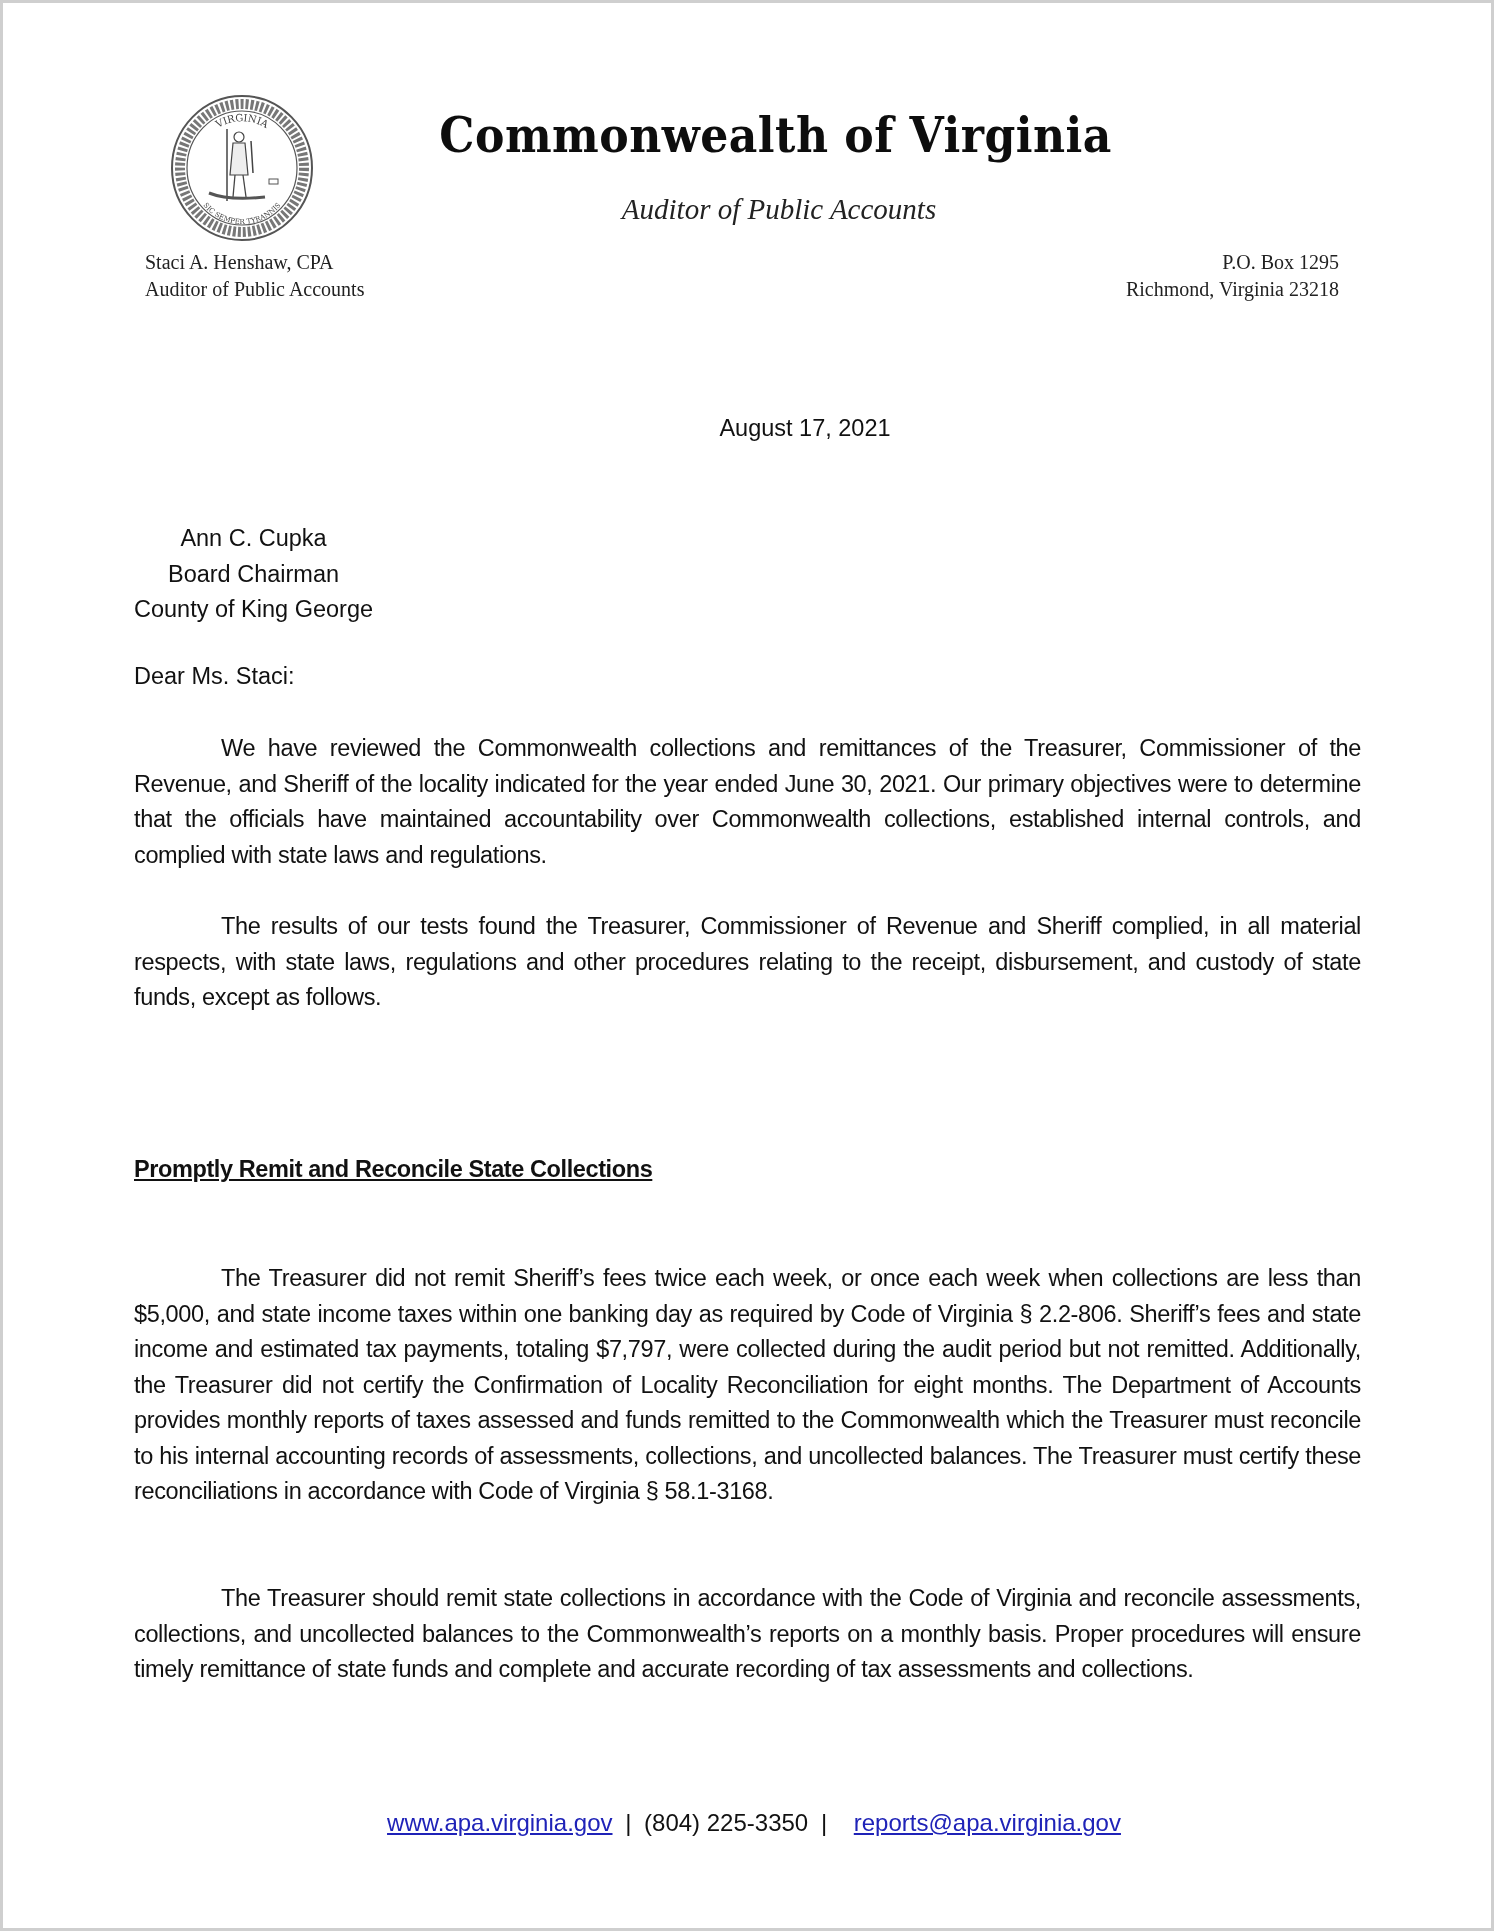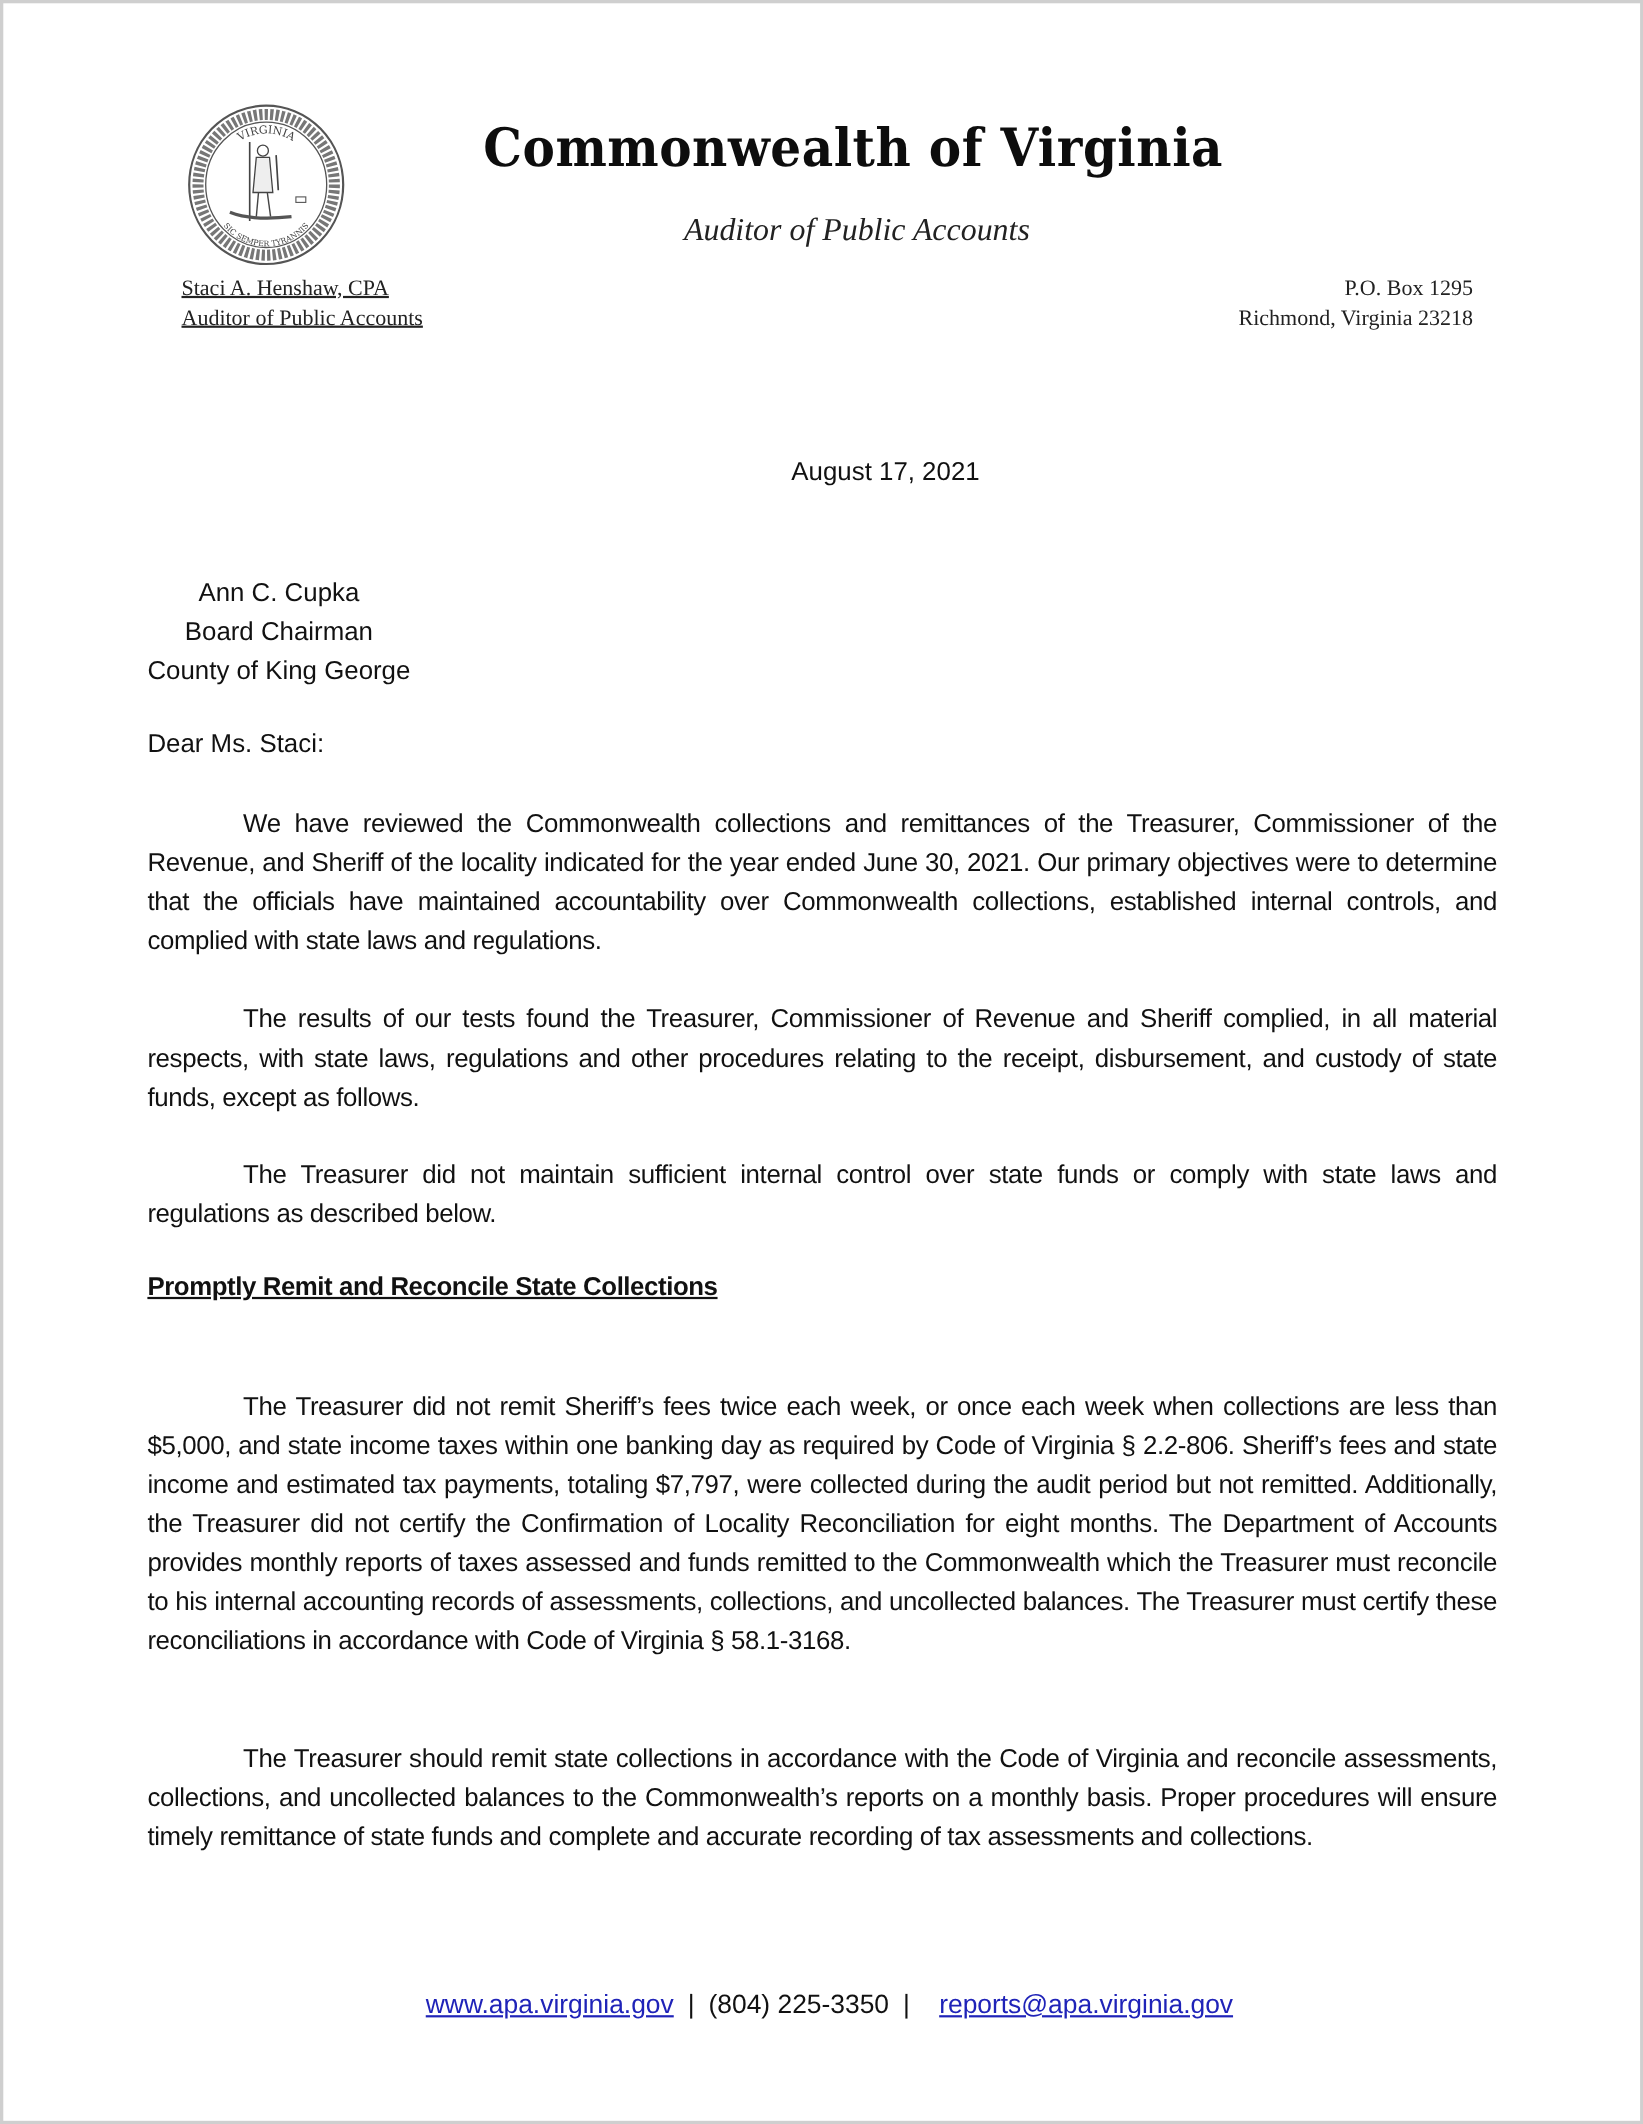--- a/index.html
+++ b/index.html
@@ -59,21 +59,21 @@
       color: #222;
     }
     .letterhead-left, .letterhead-right {
       position: absolute;
       top: 246px;
       font-family: "Liberation Serif", serif;
       font-size: 20px;
       line-height: 27px;
       color: #222;
     }
-    .letterhead-left { left: 162px; text-decoration: underline; }
+    .letterhead-left { left: 142px; }
     .letterhead-right { right: 152px; text-align: right; }
 
     .body-text {
       font-family: "Liberation Sans", sans-serif;
       font-size: 23.5px;
       color: #111;
       text-align: center;
     }
     .date {
       position: absolute;
@@ -191,21 +191,20 @@
   <div class="body-text recipient">
     <div>Ann C. Cupka</div>
     <div>Board Chairman</div>
     <div>County of King George</div>
   </div>
 
   <div class="body-text salutation">Dear Ms. Staci:</div>
 
   <p class="body-text para para-1">We have reviewed the Commonwealth collections and remittances of the Treasurer, Commissioner of the Revenue, and Sheriff of the locality indicated for the year ended June 30, 2021. Our primary objectives were to determine that the officials have maintained accountability over Commonwealth collections, established internal controls, and complied with state laws and regulations.</p>
   <p class="body-text para para-2">The results of our tests found the Treasurer, Commissioner of Revenue and Sheriff complied, in all material respects, with state laws, regulations and other procedures relating to the receipt, disbursement, and custody of state funds, except as follows.</p>
-  <p class="body-text para para-3">The Treasurer did not maintain sufficient internal control over state funds or comply with state laws and regulations as described below.</p>
 
   <div class="body-text finding-heading">Promptly Remit and Reconcile State Collections</div>
 
   <p class="body-text para para-4">The Treasurer did not remit Sheriff’s fees twice each week, or once each week when collections are less than $5,000, and state income taxes within one banking day as required by Code of Virginia § 2.2-806. Sheriff’s fees and state income and estimated tax payments, totaling $7,797, were collected during the audit period but not remitted.  Additionally, the Treasurer did not certify the Confirmation of Locality Reconciliation for eight months.  The Department of Accounts provides monthly reports of taxes assessed and funds remitted to the Commonwealth which the Treasurer must reconcile to his internal accounting records of assessments, collections, and uncollected balances.  The Treasurer must certify these reconciliations in accordance with Code of Virginia § 58.1-3168.</p>
   <p class="body-text para para-5">The Treasurer should remit state collections in accordance with the Code of Virginia and reconcile assessments, collections, and uncollected balances to the Commonwealth’s reports on a monthly basis. Proper procedures will ensure timely remittance of state funds and complete and accurate recording of tax assessments and collections.</p>
 
   <div class="footer">
     <a>www.apa.virginia.gov</a>
     <span class="sep">|</span>
     <span>(804) 225-3350</span>

